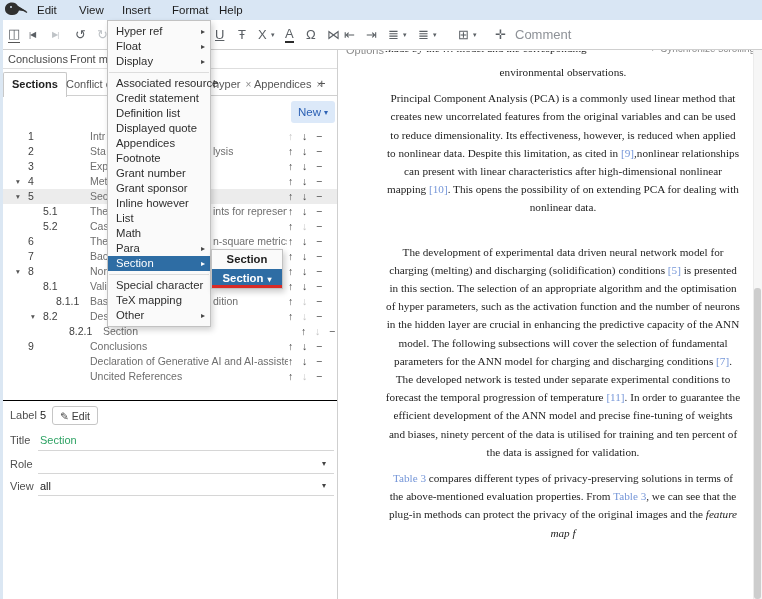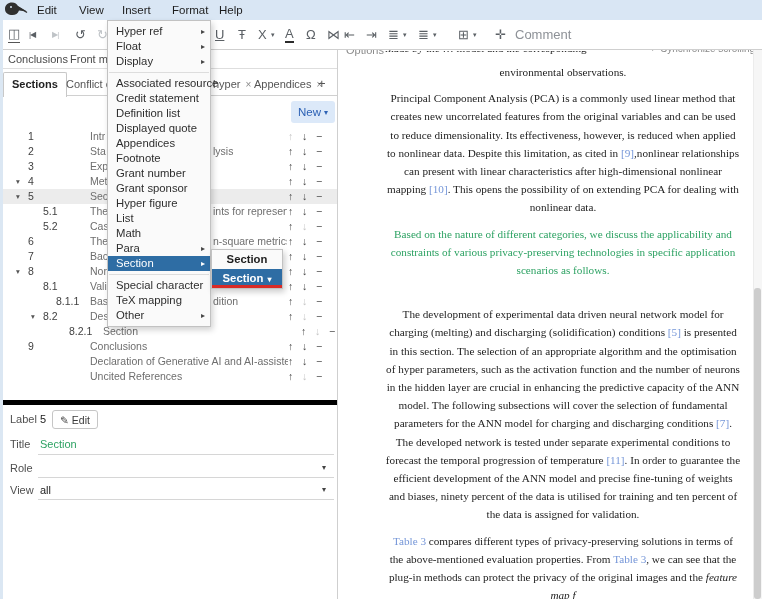--- a/index.html
+++ b/index.html
@@ -43,21 +43,21 @@
   .trow{position:absolute;left:0;width:337px;height:15px;line-height:15px;color:#6e6e6e;}
   .trow.sel{background:#ececec;}
   .trow .caret{position:absolute;top:0px;font-size:7.5px;color:#555;}
   .trow .num{position:absolute;color:#3f3f3f;}
   .trow .tl{position:absolute;left:90px;max-width:198px;white-space:nowrap;overflow:hidden;}
   .trow .tr2{position:absolute;left:213px;max-width:74px;white-space:nowrap;overflow:hidden;}
   .trow .mv{position:absolute;color:#4a4a4a;font-size:10.5px;}
   .trow .mv.d{color:#c6c6c6;}
   .trow .up{left:288px;} .trow .dn{left:302px;} .trow .rm{left:316px;}
   
-  .details{position:absolute;left:0;top:350px;width:337px;height:199px;border-top:5px solid #000000;background:#fff;}
+  .details{position:absolute;left:0;top:350px;width:337px;height:199px;border-top:1px solid #000000;background:#fff;}
   .dlabel{position:absolute;left:10px;font-size:11px;color:#4f4f4f;}
   .dval{position:absolute;left:40px;font-size:11px;color:#222;}
   .dval.green{color:#2da263;}
   .edit-btn{position:absolute;left:52px;top:5px;height:19px;padding:0 7px;border:1px solid #c6c6c6;border-radius:3px;
             font-size:10.5px;color:#3a3a3a;background:#fff;display:flex;align-items:center;gap:3px;}
   .uline{position:absolute;left:38px;width:296px;height:1px;background:#d6d6d6;}
   .sel-caret{position:absolute;left:322px;font-size:8px;color:#444;}
   
   .right-panel{position:absolute;left:338px;top:50px;width:424px;height:549px;background:#fff;z-index:1;}
   .opt-label{position:absolute;left:8px;top:-6px;font-size:11px;color:#8a8a8a;display:flex;gap:4px;align-items:center;}
@@ -352,21 +352,20 @@
     <span class="sync-label">
       <span class="oc">▾</span>
       <span>Synchronize scrolling</span>
     </span>
     <div class="clip-wrap">
       <span class="cline">made by the … model and the corresponding</span>
     </div>
     <div class="doc" id="doc">
         <p class="dp normal"><span>environmental observations.</span></p>
         <p class="dp normal"><span>Principal Component Analysis (PCA) is a commonly used linear method that creates new uncorrelated features from the original variables and can be used to reduce dimensionality. Its effectiveness, however, is reduced when applied to nonlinear data. Despite this limitation, as cited in </span><span class="link">[9]</span><span>,nonlinear relationships can present with linear characteristics after high-dimensional nonlinear mapping </span><span class="link">[10]</span><span>. This opens the possibility of on extending PCA for dealing with nonlinear data.</span></p>
-        <p class="dp green"><span>Based on the nature of different categories, we discuss the applicability and constraints of various privacy-preserving technologies in specific application scenarios as follows.</span></p>
         <p class="dp normal gap"><span>The development of experimental data driven neural network model for charging (melting) and discharging (solidification) conditions </span><span class="link">[5]</span><span> is presented in this section. The selection of an appropriate algorithm and the optimisation of hyper parameters, such as the activation function and the number of neurons in the hidden layer are crucial in enhancing the predictive capacity of the ANN model. The following subsections will cover the selection of fundamental parameters for the ANN model for charging and discharging conditions </span><span class="link">[7]</span><span>. The developed network is tested under separate experimental conditions to forecast the temporal progression of temperature </span><span class="link">[11]</span><span>. In order to guarantee the efficient development of the ANN model and precise fine-tuning of weights and biases, ninety percent of the data is utilised for training and ten percent of the data is assigned for validation.</span></p>
         <p class="dp normal"><span class="link">Table 3</span><span> compares different types of privacy-preserving solutions in terms of the above-mentioned evaluation properties. From </span><span class="link">Table 3</span><span>, we can see that the plug-in methods can protect the privacy of the original images and the </span><span class="ital">feature map f</span></p>
       </div>
     <div class="vscroll">
       <div class="vthumb"></div>
     </div>
   </div>
 
   <div class="menu" id="insert-menu">
       <div class="mitem"><span>Hyper ref</span><span class="arrow">▸</span></div>
@@ -374,21 +373,21 @@
       <div class="mitem"><span>Display</span><span class="arrow">▸</span></div>
       <div class="msep"></div>
       <div class="mitem"><span>Associated resource</span></div>
       <div class="mitem"><span>Credit statement</span></div>
       <div class="mitem"><span>Definition list</span></div>
       <div class="mitem"><span>Displayed quote</span></div>
       <div class="mitem"><span>Appendices</span></div>
       <div class="mitem"><span>Footnote</span></div>
       <div class="mitem"><span>Grant number</span></div>
       <div class="mitem"><span>Grant sponsor</span></div>
-      <div class="mitem"><span>Hyper figure</span></div>
+      <div class="mitem"><span>Inline however</span></div>
       <div class="mitem"><span>List</span></div>
       <div class="mitem"><span>Math</span></div>
       <div class="mitem"><span>Para</span><span class="arrow">▸</span></div>
       <div class="mitem sel"><span>Section</span><span class="arrow">▸</span></div>
       <div class="msep"></div>
       <div class="mitem"><span>Special character</span></div>
       <div class="mitem"><span>TeX mapping</span></div>
       <div class="mitem"><span>Other</span><span class="arrow">▸</span></div>
     </div>
 

